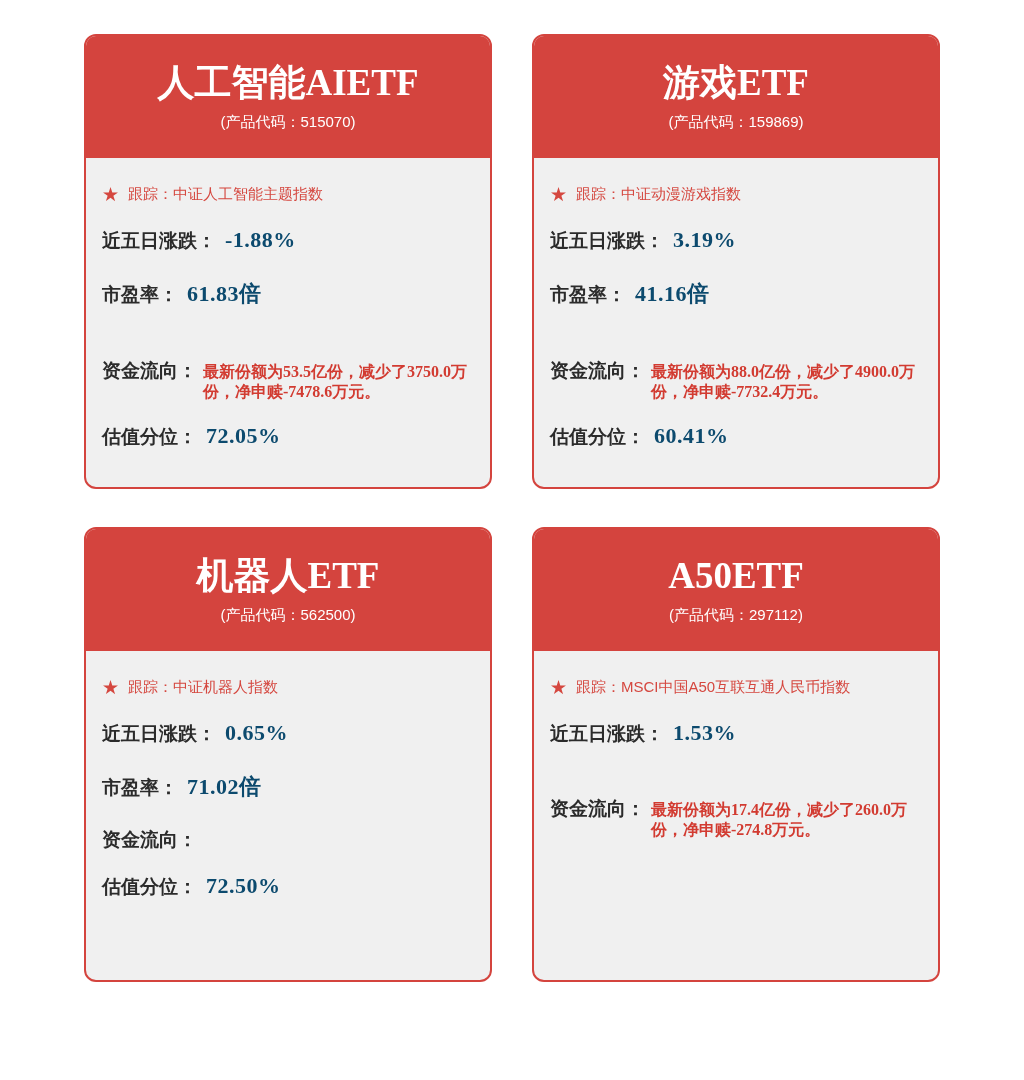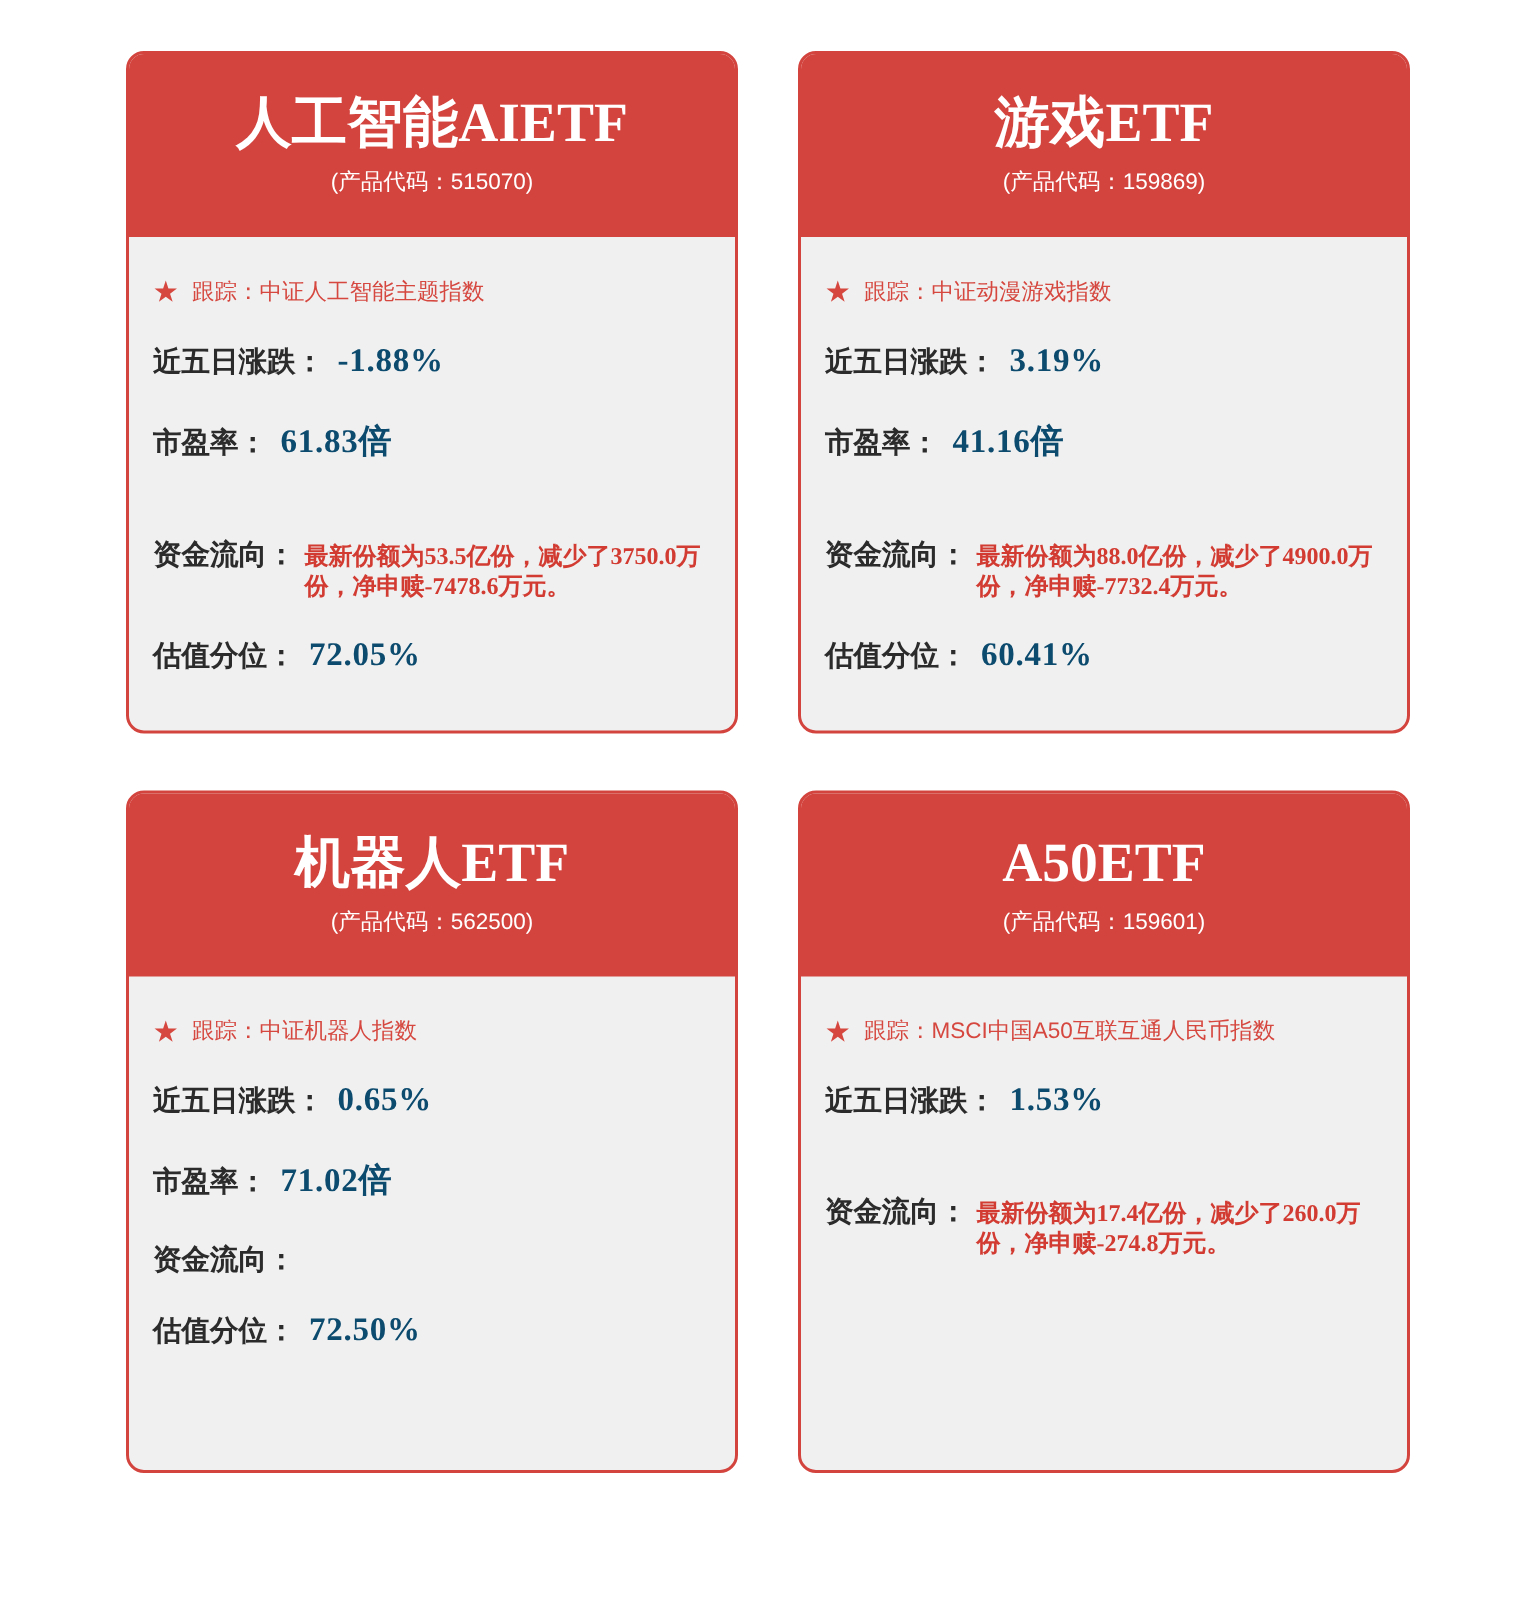--- a/index.html
+++ b/index.html
@@ -155,21 +155,21 @@
         <div class="stat-row">
           <span class="stat-label">估值分位：</span>
           <span class="stat-value">72.50%</span>
         </div>
       </div>
     </div>
 
     <div class="card">
       <div class="card-header">
         <div class="card-title">A50ETF</div>
-        <div class="card-code">(产品代码：159601)</div>
+        <div class="card-code">(产品代码：297112)</div>
       </div>
       <div class="card-body">
         <div class="track-row">
           <span class="star-icon">★</span>
           <span>跟踪：</span>
           <span>MSCI中国A50互联互通人民币指数</span>
         </div>
         <div class="stat-row">
           <span class="stat-label">近五日涨跌：</span>
           <span class="stat-value">1.53%</span>

